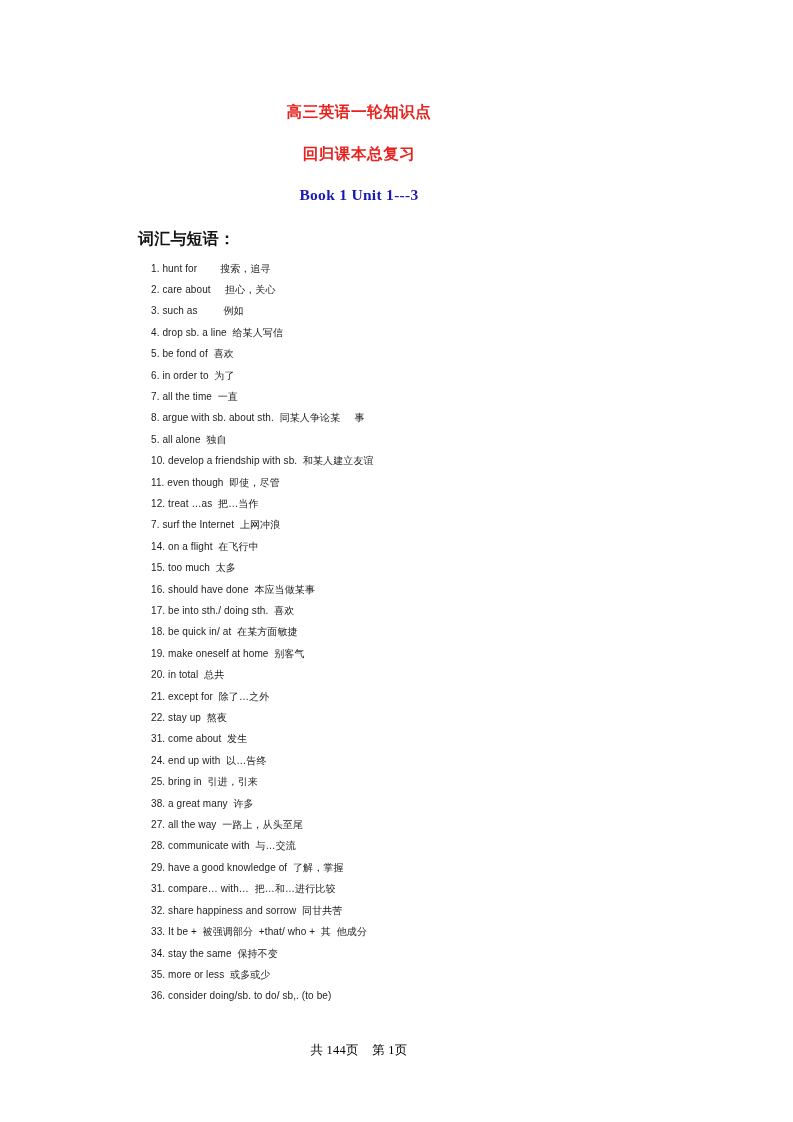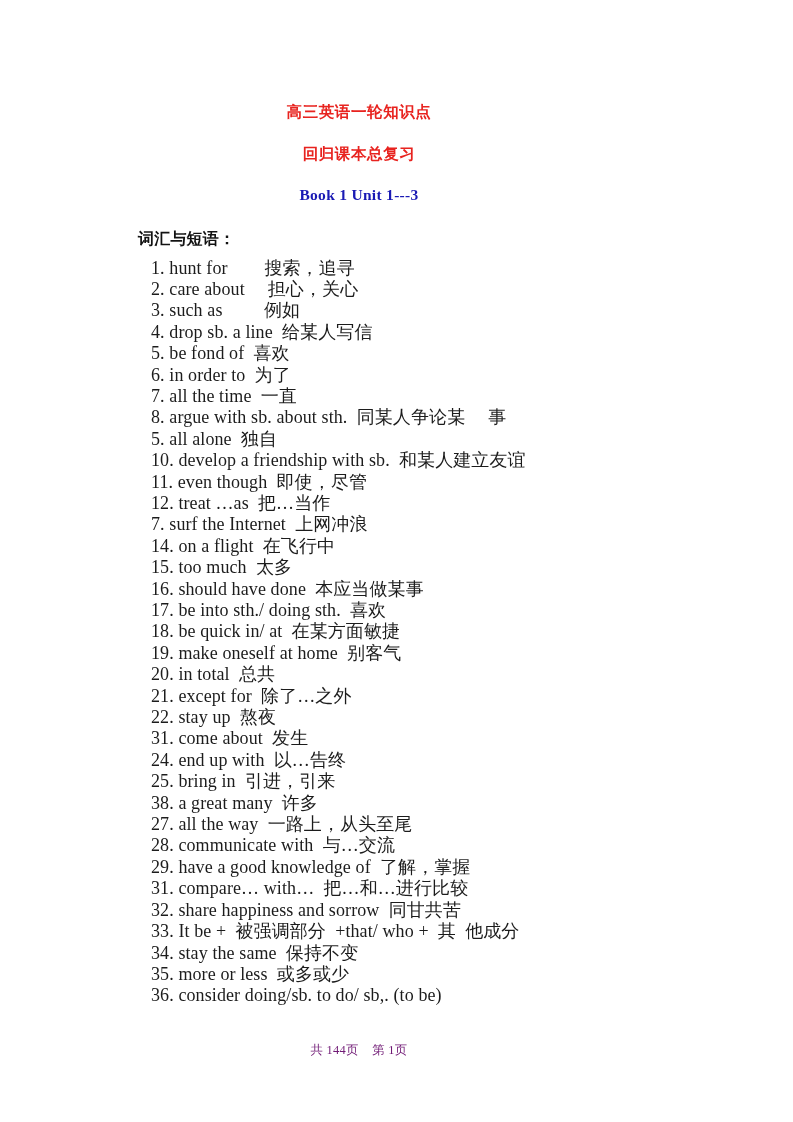--- a/index.html
+++ b/index.html
@@ -76,22 +76,22 @@
     letter-spacing: 0.2px;
   }
 
   
   ol.vocab-list {
     list-style: none;
     margin: 0;
     padding: 0 0 0 13px;
   }
   ol.vocab-list li {
-    font-family: Liberation Serif, serif;
-    font-size: 18px;
+    font-family: Liberation Sans, sans-serif;
+    font-size: 10px;
     line-height: 21.4px;
     color: #1c1c1c;
     white-space: pre;
     letter-spacing: 0.1px;
   }
 
   
   .footer {
     position: absolute;
     left: 0;
@@ -153,16 +153,16 @@
         <li>31. compare… with…  把…和…进行比较</li>
         <li>32. share happiness and sorrow  同甘共苦</li>
         <li>33. It be +  被强调部分  +that/ who +  其  他成分</li>
         <li>34. stay the same  保持不变</li>
         <li>35. more or less  或多或少</li>
         <li>36. consider doing/sb. to do/ sb,. (to be)</li>
       </ol>
   </div>
 
   <div class="footer">
-    <span class="footer-text" style="color: #701a75;">共 144页    第 1页</span>
+    <span class="footer-text" style="color: #000000;">共 144页    第 1页</span>
   </div>
 
 </div>
 
 </body></html>

